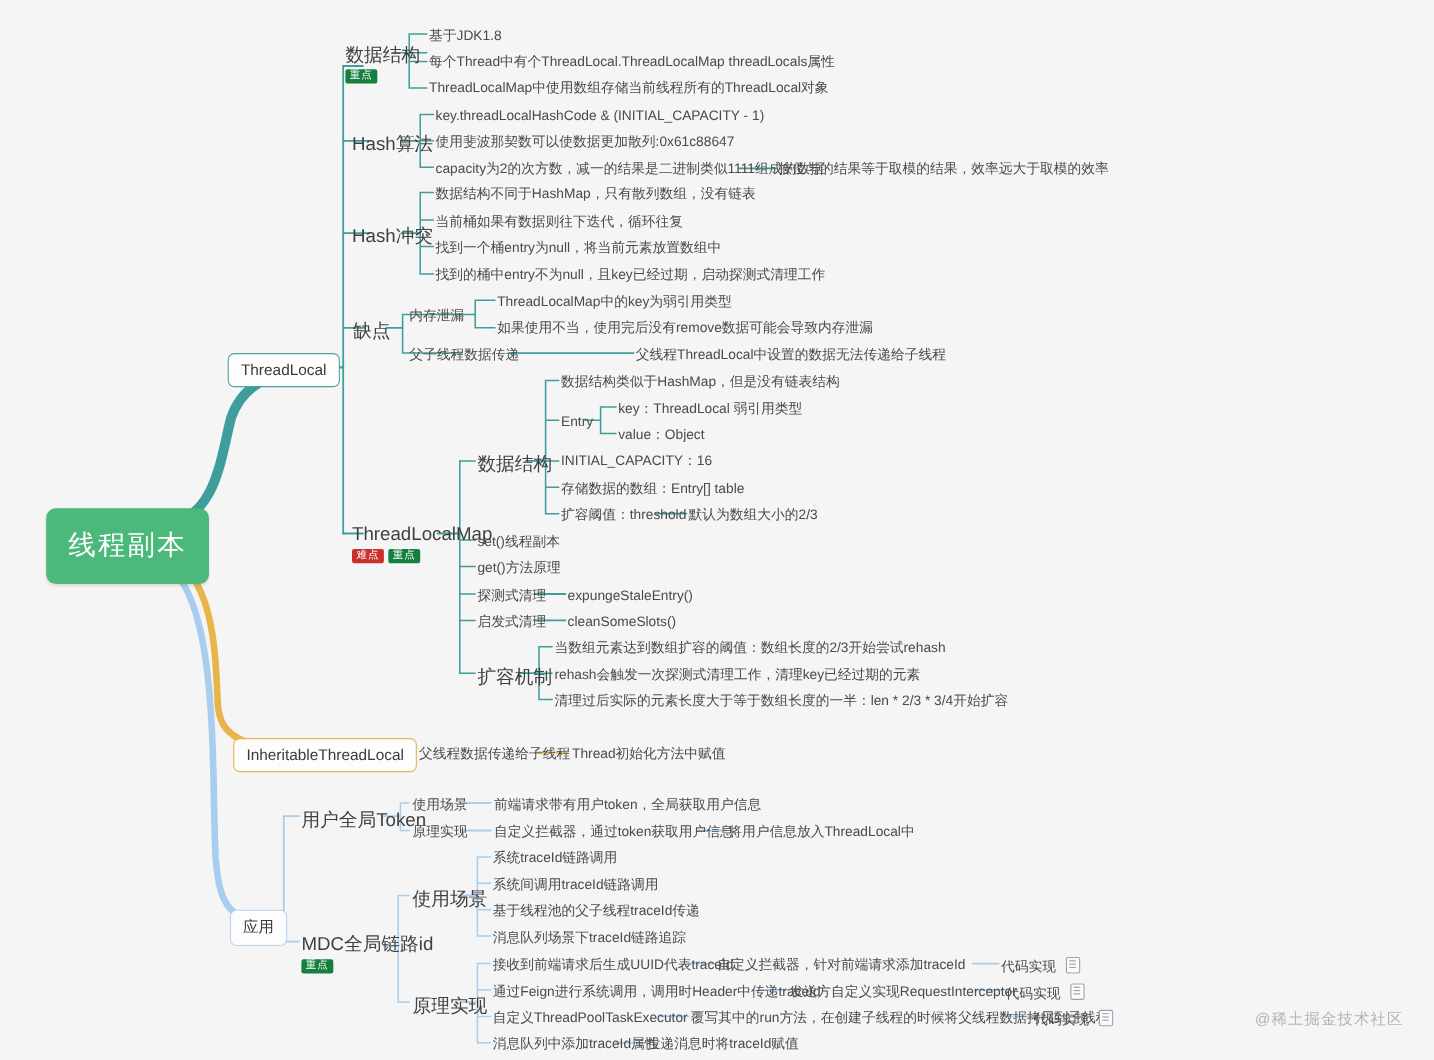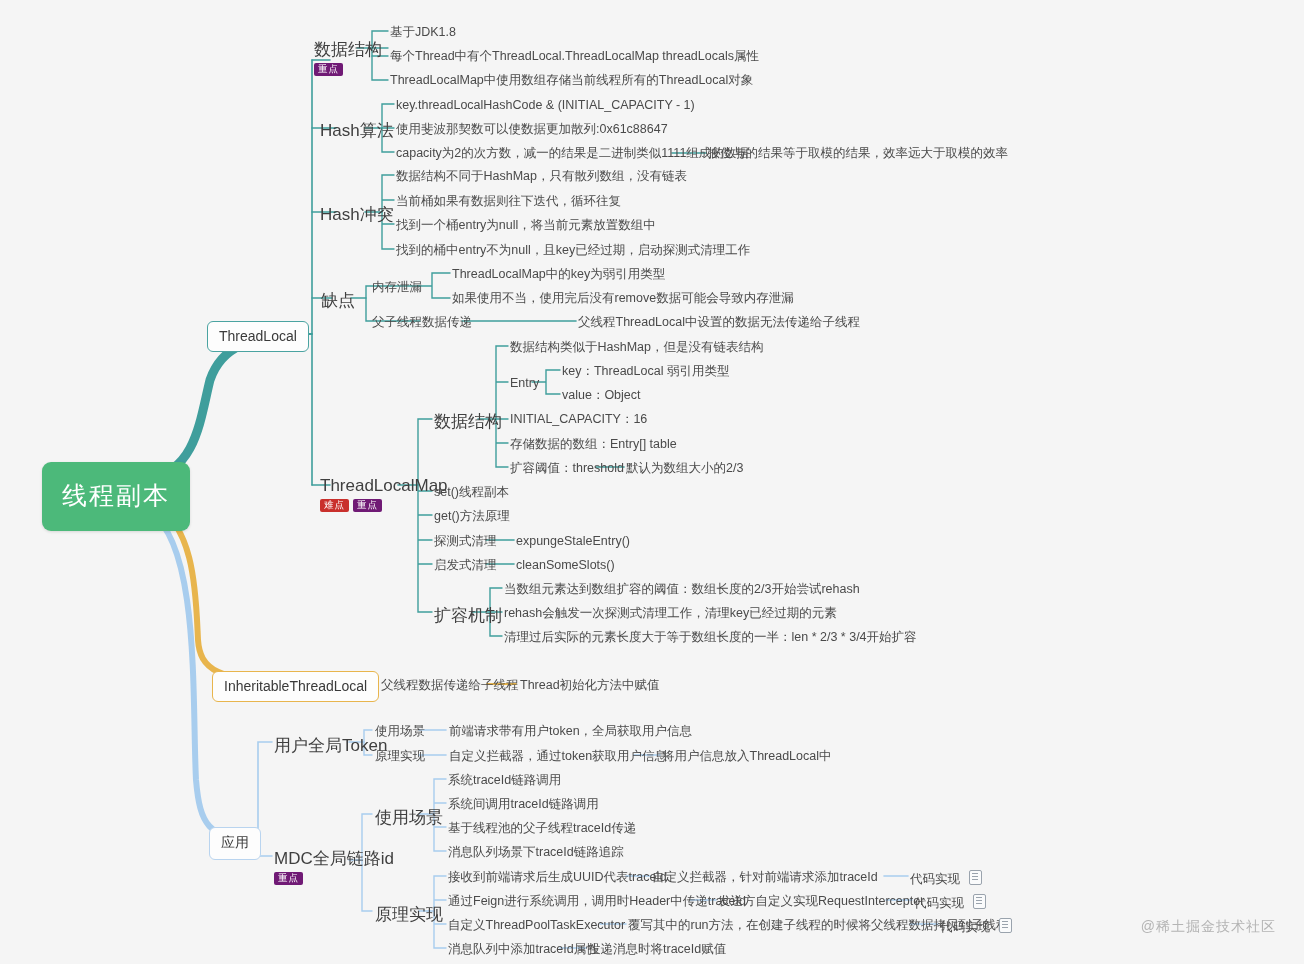--- a/index.html
+++ b/index.html
@@ -42,21 +42,21 @@
     line-height:1.15;
   }
   .lbl.l1{font-size:17px;color:#3f3f3f;}
 
   .badges{margin-top:3px;display:flex;gap:4px;}
   .badge{
     font-size:9.5px;color:#fff;border-radius:2px;
     padding:1px 4px 2px 4px;line-height:1.1;
     letter-spacing:1px;
   }
-  .badge.green{background:#701a75;}
+  .badge.green{background:#15803d;}
   .badge.red{background:#c9302c;}
 
   .noteicon{
     display:inline-block;vertical-align:-2px;
     width:11px;height:13px;margin-left:6px;
     border:1px solid #9aa3ad;border-radius:2px;
     position:relative;background:#fafbfc;
   }
   .noteicon::before{
     content:"";position:absolute;left:2px;top:2px;

